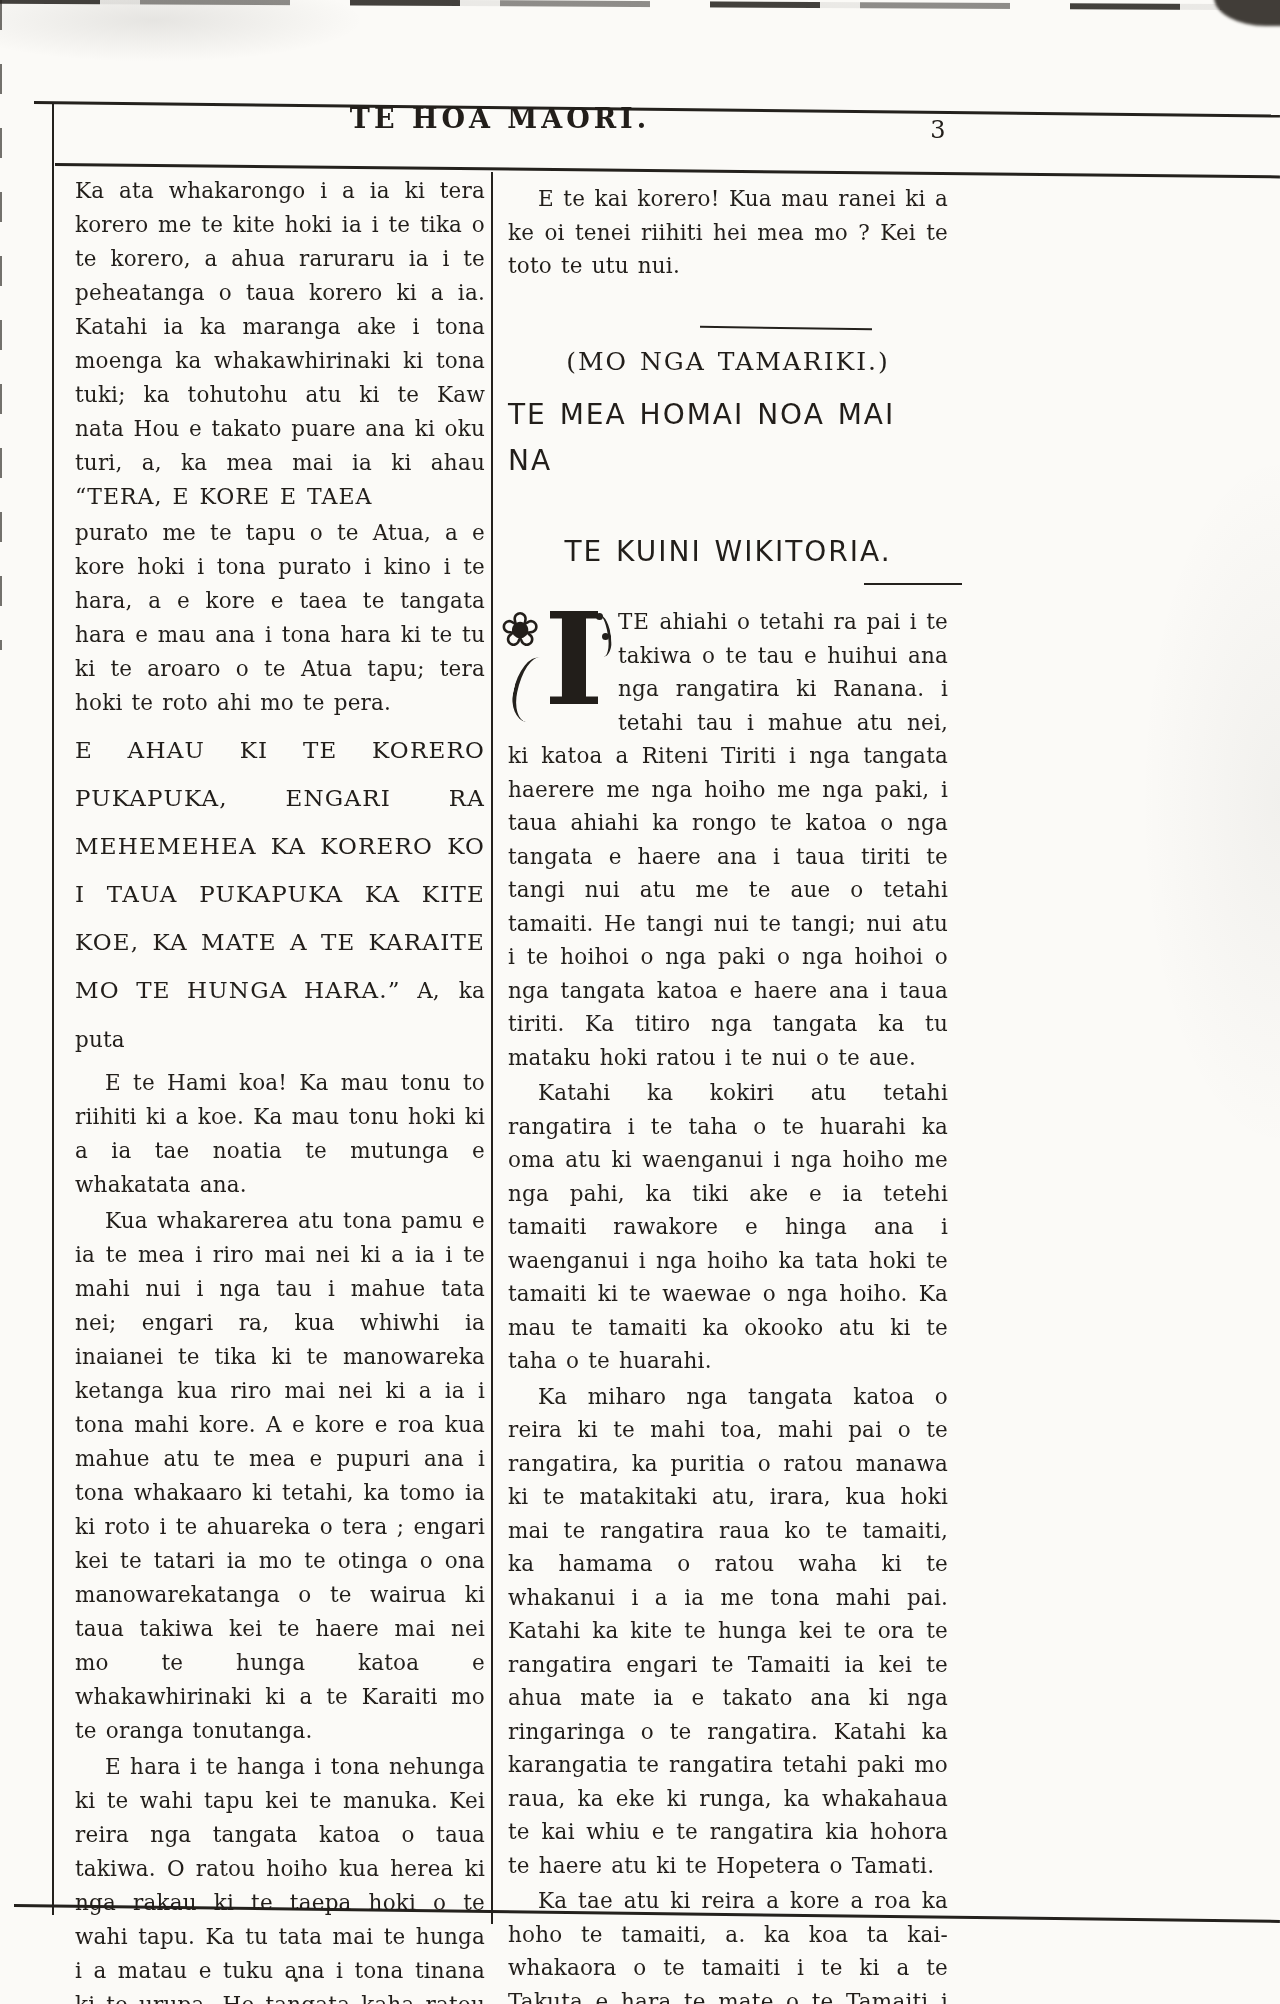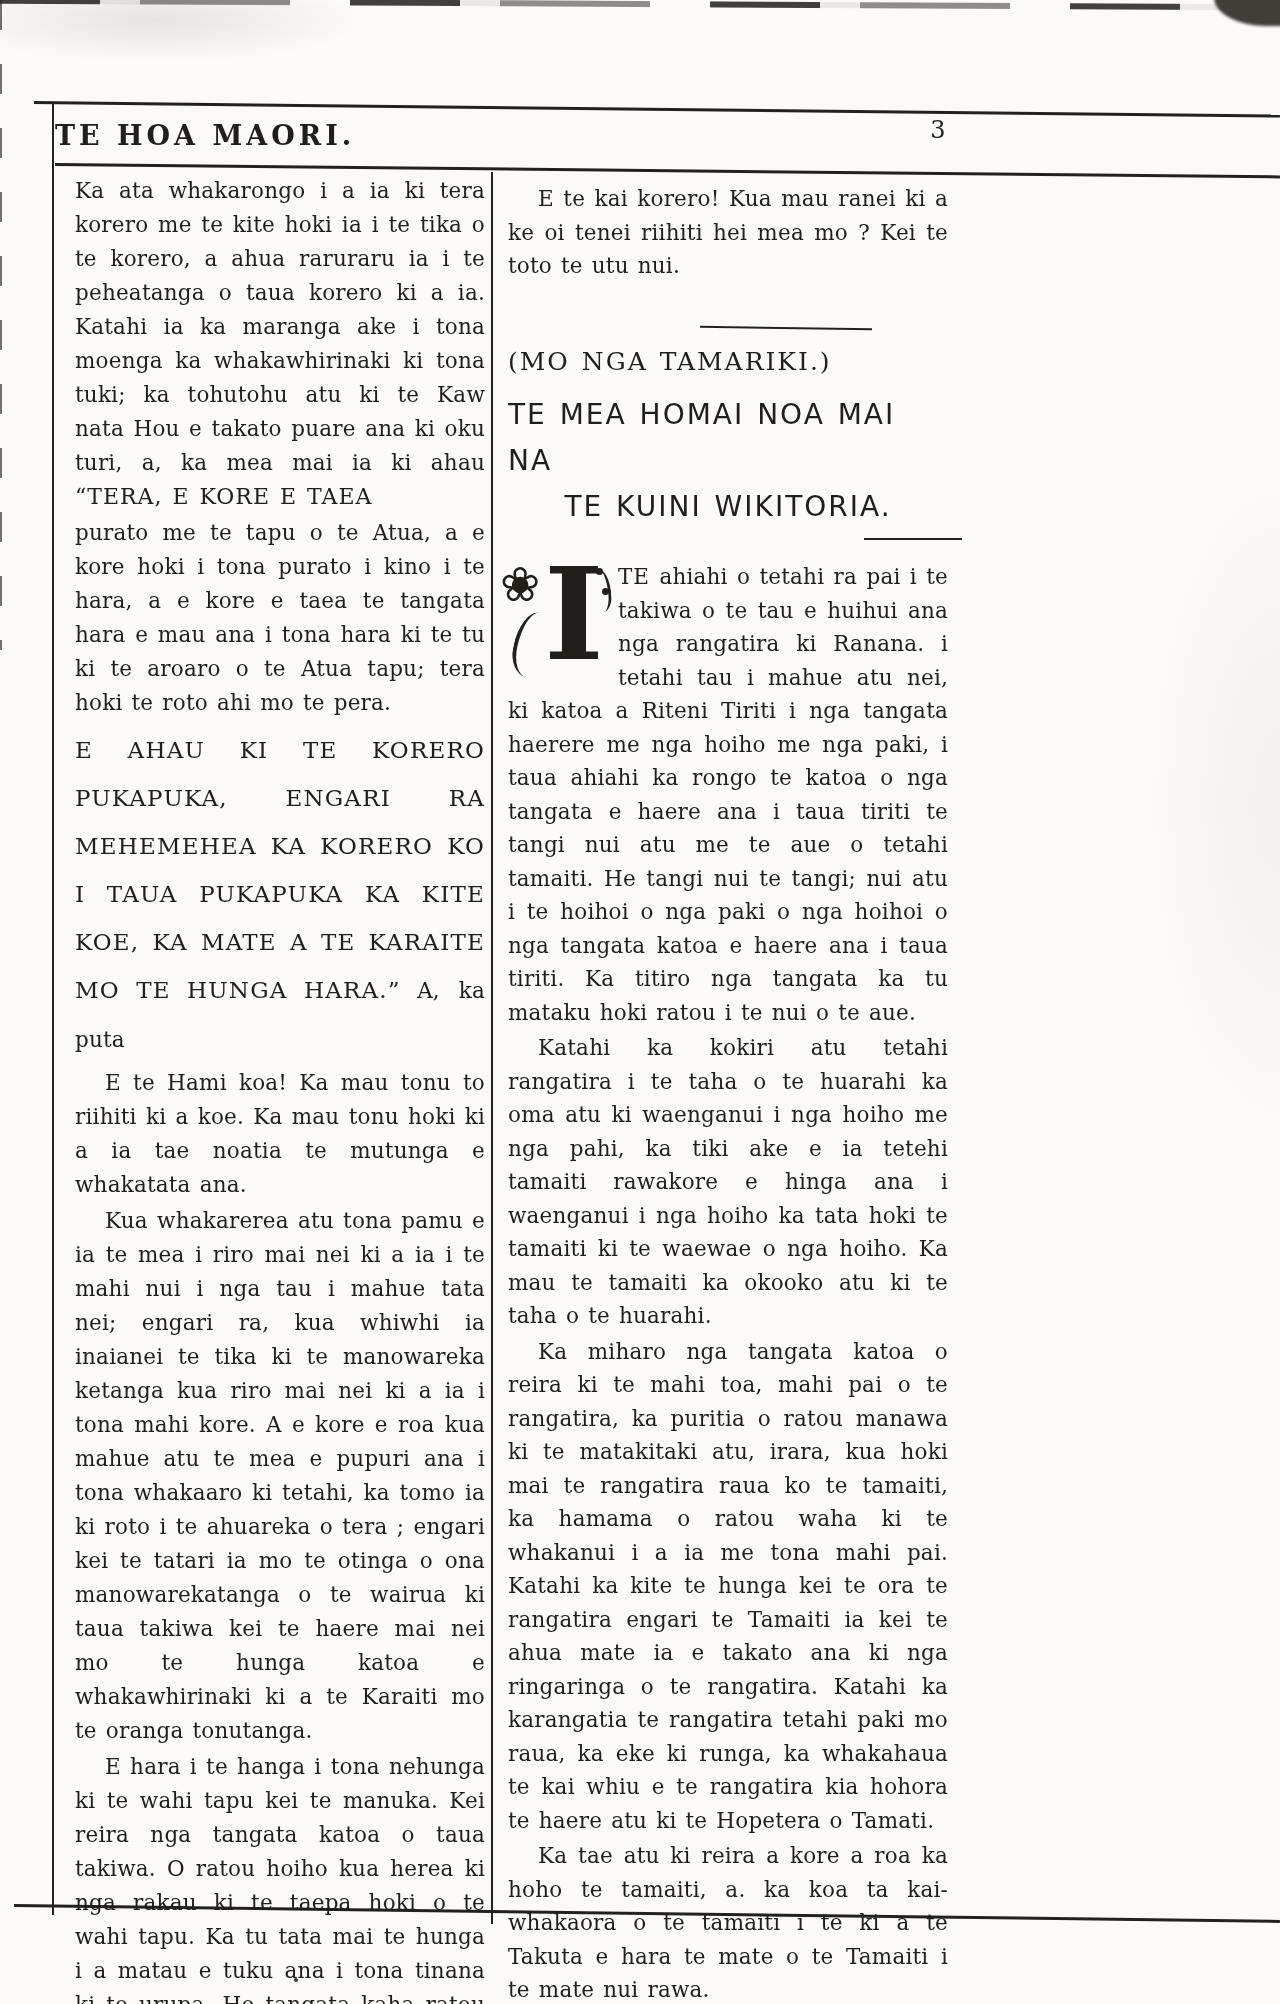--- a/index.html
+++ b/index.html
@@ -21,39 +21,39 @@
   .rule{position:absolute; background:#24211d;}
   .rule-top{left:34px; top:101px; width:1246px; height:3px; transform:rotate(.62deg); transform-origin:left center;}
   .rule-header{left:55px; top:163px; width:1225px; height:3px; transform:rotate(.58deg); transform-origin:left center;}
   .rule-bottom{left:14px; top:1904px; width:1266px; height:3px; transform:rotate(.72deg); transform-origin:left center;}
   .vrule-left{left:52px; top:103px; width:2px; height:1812px;}
   .vrule-col{left:491px; top:172px; width:2px; height:1752px;}
   .vrule-right-dashes{left:951px; top:628px; width:2px; height:650px; opacity:.65;
     background:repeating-linear-gradient(180deg,#2a2722 0 30px, transparent 30px 64px);}
   .ink-dot{position:absolute; left:294px; top:1978px; width:4px; height:4px; border-radius:50%; background:#3a362f;}
   
-  .masthead{position:absolute; left:55px; top:120px; width:890px; text-align:left;}
+  .masthead{position:absolute; left:55px; top:103px; width:890px; text-align:center;}
   .masthead .title{font-size:27px; font-weight:700; letter-spacing:4px;}
   .page-number{position:absolute; left:918px; top:116px; width:40px; font-size:24px; text-align:center;}
   
   .col{position:absolute; text-align:justify; font-size:21.5px; letter-spacing:.2px; word-spacing:2px;}
   .col1{left:75px; top:174px; width:410px; line-height:34px;}
   .col2{left:508px; top:182px; width:440px; line-height:33.5px;}
   .col p{margin:0 0 2px 0;}
   .indent{text-indent:30px;}
   .inline-caps{font-size:22px; letter-spacing:1px;}
   .caps-block{font-size:23px; line-height:48px; letter-spacing:1.2px; margin-top:6px !important;}
   .caps-tail{font-size:21.5px; letter-spacing:.2px; word-spacing:6px;}
   
   .short-rule{height:2px; background:#24211d; border:0;}
   .short-rule-1{width:172px; margin:44px 0 16px 192px; transform:rotate(.8deg);}
   .short-rule-2{width:98px; margin:8px 0 20px 356px;}
-  .section-label{font-size:25px; letter-spacing:2px; text-indent:0 !important; margin-bottom:14px !important;}
+  .section-label{text-align:center; font-size:25px; letter-spacing:2px; text-indent:0 !important; margin-bottom:14px !important;}
   .article-title{font-family:"DejaVu Sans", sans-serif; font-size:28px; line-height:46px; letter-spacing:2px; text-align:left; text-indent:0 !important; margin:0 !important;}
-  .article-title .line2{display:block; text-align:center;}
+  .article-title .line2{display:block; text-align:center;margin-top:45px;}
   
   .dropcap{float:left; width:98px; height:128px; position:relative; margin:6px 12px 0 0;}
   .dropcap .cap{position:absolute; left:36px; top:-16px; font-size:128px; line-height:128px; font-weight:700;}
   .dropcap .flower{position:absolute; left:-8px; top:-6px; font-size:48px; line-height:48px; font-family:"DejaVu Sans", sans-serif;}
   .dropcap .leaf{position:absolute; left:6px; top:46px; width:34px; height:66px;
     border-left:4px solid #24211d; border-radius:60% 0 0 60% / 70% 0 0 50%; transform:rotate(12deg);}
   .dropcap .sprig{position:absolute; left:84px; top:4px; width:16px; height:42px;
     border-right:3px solid #24211d; border-radius:0 60% 60% 0 / 0 70% 50% 0; transform:rotate(-6deg);}
   .dropcap .berry1,.dropcap .berry2{position:absolute; width:7px; height:7px; border-radius:50%; background:#24211d;}
   .dropcap .berry1{left:88px; top:2px;}

